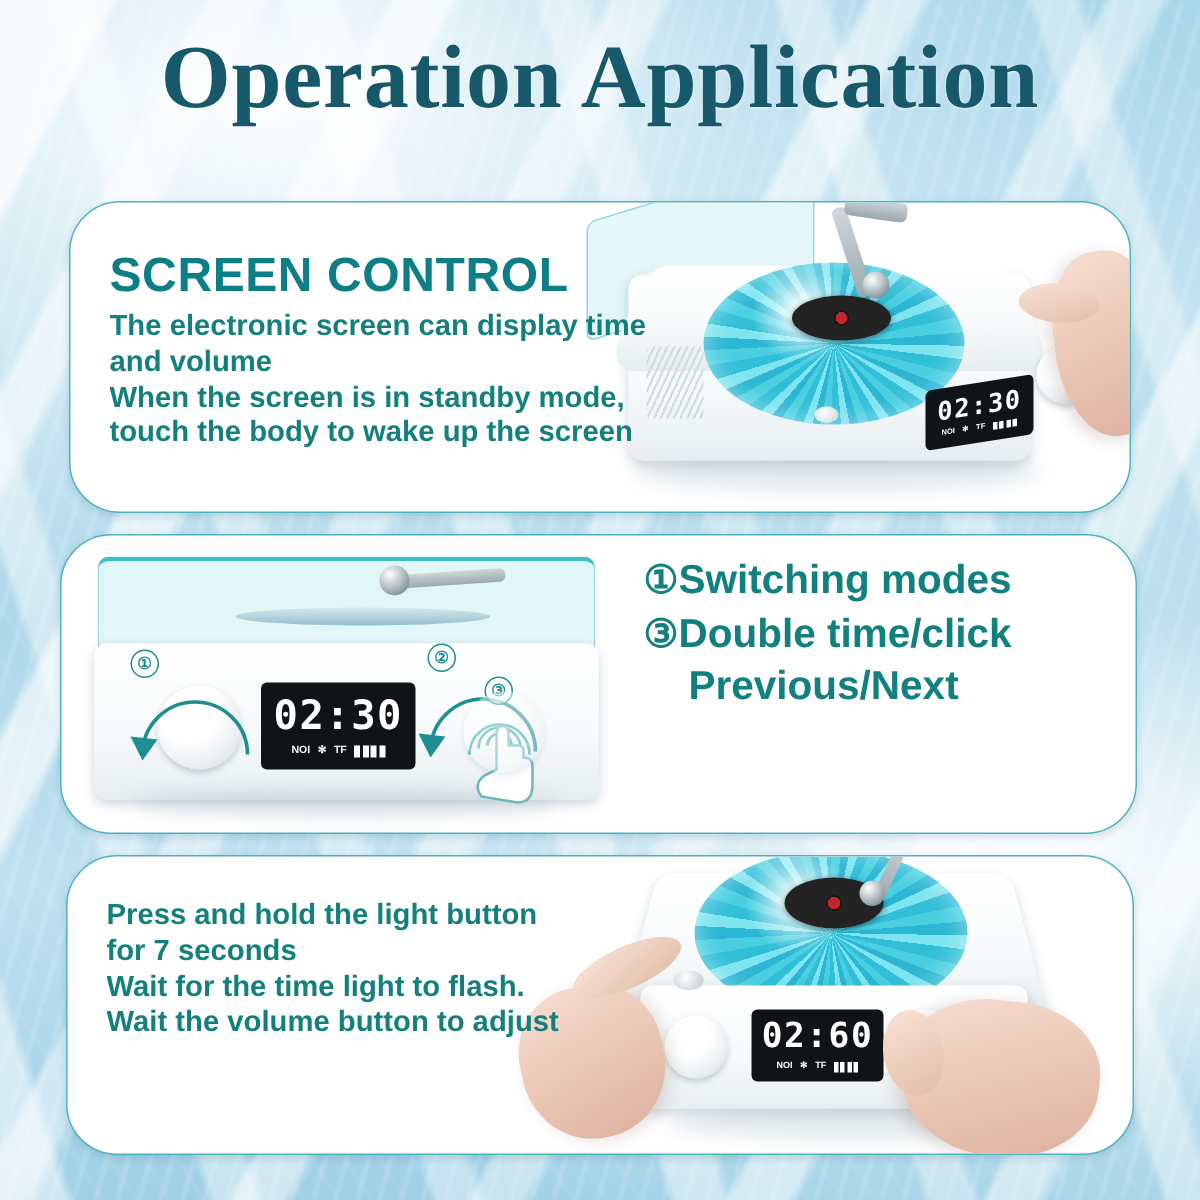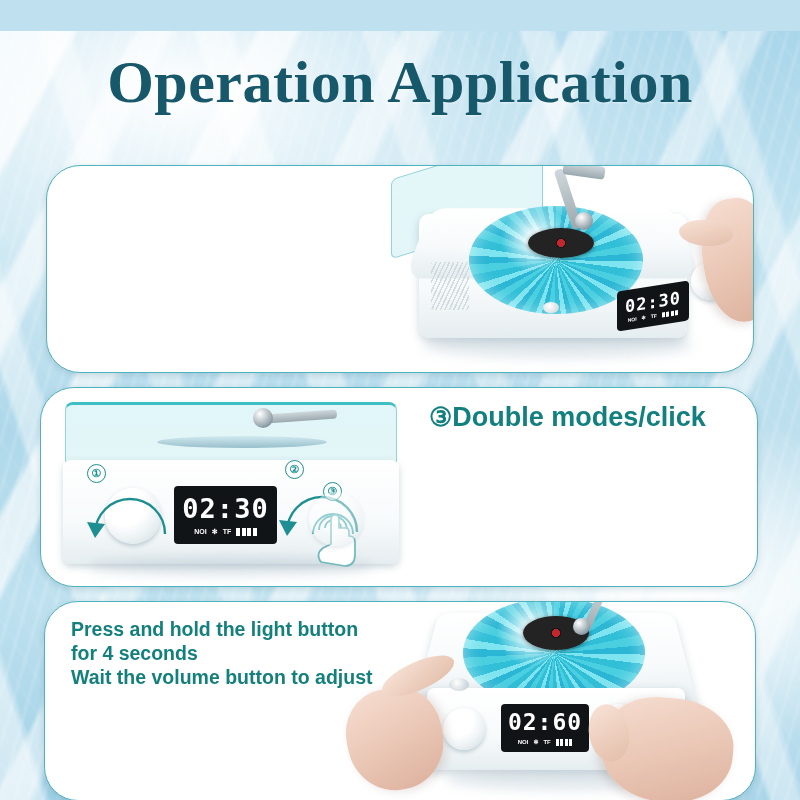--- a/index.html
+++ b/index.html
@@ -1,21 +1,21 @@
 <!DOCTYPE html>
 <html><head>
 <meta charset="utf-8">
 <style>
   html,body{margin:0;padding:0;}
   body{
     width:800px;height:800px;overflow:hidden;position:relative;
     font-family:"Liberation Sans",sans-serif;
     background:#bfe0ee;
   }
-  .stage{position:absolute;inset:0;overflow:hidden;margin-top:31px;}
+  .stage{position:absolute;inset:0;overflow:hidden;}
 
   
   .water{position:absolute;inset:0;
     background:
       linear-gradient(118deg, rgba(255,255,255,.75) 0 6%, rgba(255,255,255,0) 6.6% 11%, rgba(255,255,255,.55) 11.6% 14%, rgba(255,255,255,0) 14.8% 21%, rgba(255,255,255,.62) 21.6% 24.5%, rgba(255,255,255,0) 25.2% 33%, rgba(255,255,255,.45) 33.5% 36%, rgba(255,255,255,0) 36.8% 47%, rgba(255,255,255,.5) 47.5% 50%, rgba(255,255,255,0) 50.8% 60%, rgba(255,255,255,.42) 60.5% 63%, rgba(255,255,255,0) 63.8% 74%, rgba(255,255,255,.5) 74.5% 77.5%, rgba(255,255,255,0) 78.2% 88%, rgba(255,255,255,.45) 88.5% 91%, rgba(255,255,255,0) 91.8% 100%),
       linear-gradient(72deg, rgba(255,255,255,.5) 0 4%, rgba(255,255,255,0) 4.8% 13%, rgba(255,255,255,.42) 13.6% 16%, rgba(255,255,255,0) 16.8% 27%, rgba(255,255,255,.38) 27.6% 30%, rgba(255,255,255,0) 30.8% 42%, rgba(255,255,255,.46) 42.6% 45.5%, rgba(255,255,255,0) 46.2% 58%, rgba(255,255,255,.34) 58.6% 61%, rgba(255,255,255,0) 61.8% 73%, rgba(255,255,255,.4) 73.6% 76%, rgba(255,255,255,0) 76.8% 89%, rgba(255,255,255,.36) 89.6% 92%, rgba(255,255,255,0) 92.8% 100%),
       radial-gradient(120% 70% at 22% 8%, #ffffff 0%, rgba(255,255,255,.25) 34%, rgba(255,255,255,0) 62%),
       radial-gradient(90% 55% at 85% 72%, #ffffff 0%, rgba(255,255,255,.18) 40%, rgba(255,255,255,0) 70%),
       linear-gradient(180deg,#a9d6ea 0%,#c2e3f0 26%,#aed8ea 52%,#bfe1ef 74%,#9fd0e6 100%);
     filter:blur(.3px);
@@ -139,20 +139,27 @@
           </span>
         </div>
       </div>
       <div class="knob" style="left:288px;top:100px;width:38px;height:38px;"></div>
 
       <div class="hand" style="left:300px;top:36px;width:72px;height:124px;transform:rotate(-8deg);
                   box-shadow:-4px 2px 10px rgba(120,90,80,.2);"></div>
       <div class="finger" style="left:276px;top:58px;width:54px;height:26px;transform:rotate(4deg);"></div>
     </div>
 
+    <div class="ptext" style="left:26px;top:32px;">
+      <div class="heading">SCREEN CONTROL</div>
+      <div class="line">The electronic screen can display time</div>
+      <div class="line">and volume</div>
+      <div class="line">When the screen is in standby mode,</div>
+      <div class="line">touch the body to wake up the screen</div>
+    </div>
   </div>
 
   <div class="panel" id="panel2">
 
     <div class="dev" style="left:16px;top:6px;width:358px;height:186px;">
 
       <div class="lid" style="left:8px;top:8px;width:330px;height:62px;border-radius:8px;
                   background:linear-gradient(180deg,rgba(206,241,244,.62),rgba(175,228,234,.35));
                   border-top:3px solid #3fbfc4;"></div>
       <div style="position:absolute;left:100px;top:42px;width:170px;height:12px;border-radius:50%;
@@ -207,22 +214,26 @@
           <path d="M36 34 L36 58 L28 62 Q20 68 26 76 L50 80 Q60 80 60 68 L60 56 Q60 50 54 50 L54 46 Q54 41 48 42 L44 42 L44 34 Q44 29 40 29 Q36 29 36 34 Z" fill="#ffffff" stroke="#6fb9bd" stroke-width="1.7"></path>
         </svg>
       </div>
       <div class="gnum" style="left:266px;top:88px;">③</div>
 
       <div class="knob" style="left:252px;top:98px;width:54px;height:54px;opacity:.45;"></div>
     </div>
 
     <div class="ptext" style="left:388px;top:12px;">
       <div class="numline">
-        <span class="circ">③</span><span>Double modes/click</span>
-      </div>
+        <span class="circ">①</span><span>Switching modes</span>
+      </div>
+      <div class="numline">
+        <span class="circ">③</span><span>Double time/click</span>
+      </div>
+      <div class="numline indent">Previous/Next</div>
     </div>
   </div>
 
   <div class="panel" id="panel3">
 
     <div class="dev" style="left:360px;top:-10px;width:350px;height:212px;">
       <div class="shadowsoft" style="left:40px;top:176px;width:250px;height:22px;"></div>
 
       <div class="body-w" style="left:22px;top:10px;width:258px;height:110px;border-radius:14px;
                   transform:perspective(260px) rotateX(28deg);box-shadow:0 3px 8px rgba(60,100,120,.2);"></div>
@@ -255,19 +266,20 @@
 
       <div class="hand" style="left:196px;top:106px;width:132px;height:104px;transform:rotate(6deg);
                   box-shadow:-4px 2px 10px rgba(120,90,80,.2);"></div>
       <div class="finger" style="left:184px;top:112px;width:40px;height:58px;transform:rotate(-10deg);"></div>
 
       <div class="hand" style="left:-58px;top:96px;width:96px;height:102px;transform:rotate(-12deg);
                   box-shadow:4px 2px 10px rgba(120,90,80,.18);"></div>
       <div class="finger" style="left:-26px;top:70px;width:78px;height:28px;transform:rotate(-24deg);"></div>
     </div>
 
-    <div class="ptext" style="left:26px;top:16px;">
+    <div class="ptext" style="left:26px;top:28px;">
       <div class="line">Press and hold the light button</div>
-      <div class="line">for 4 seconds</div>
+      <div class="line">for 7 seconds</div>
+      <div class="line">Wait for the time light to flash.</div>
       <div class="line">Wait the volume button to adjust</div>
     </div>
   </div>
 </div>
 
 </body></html>

